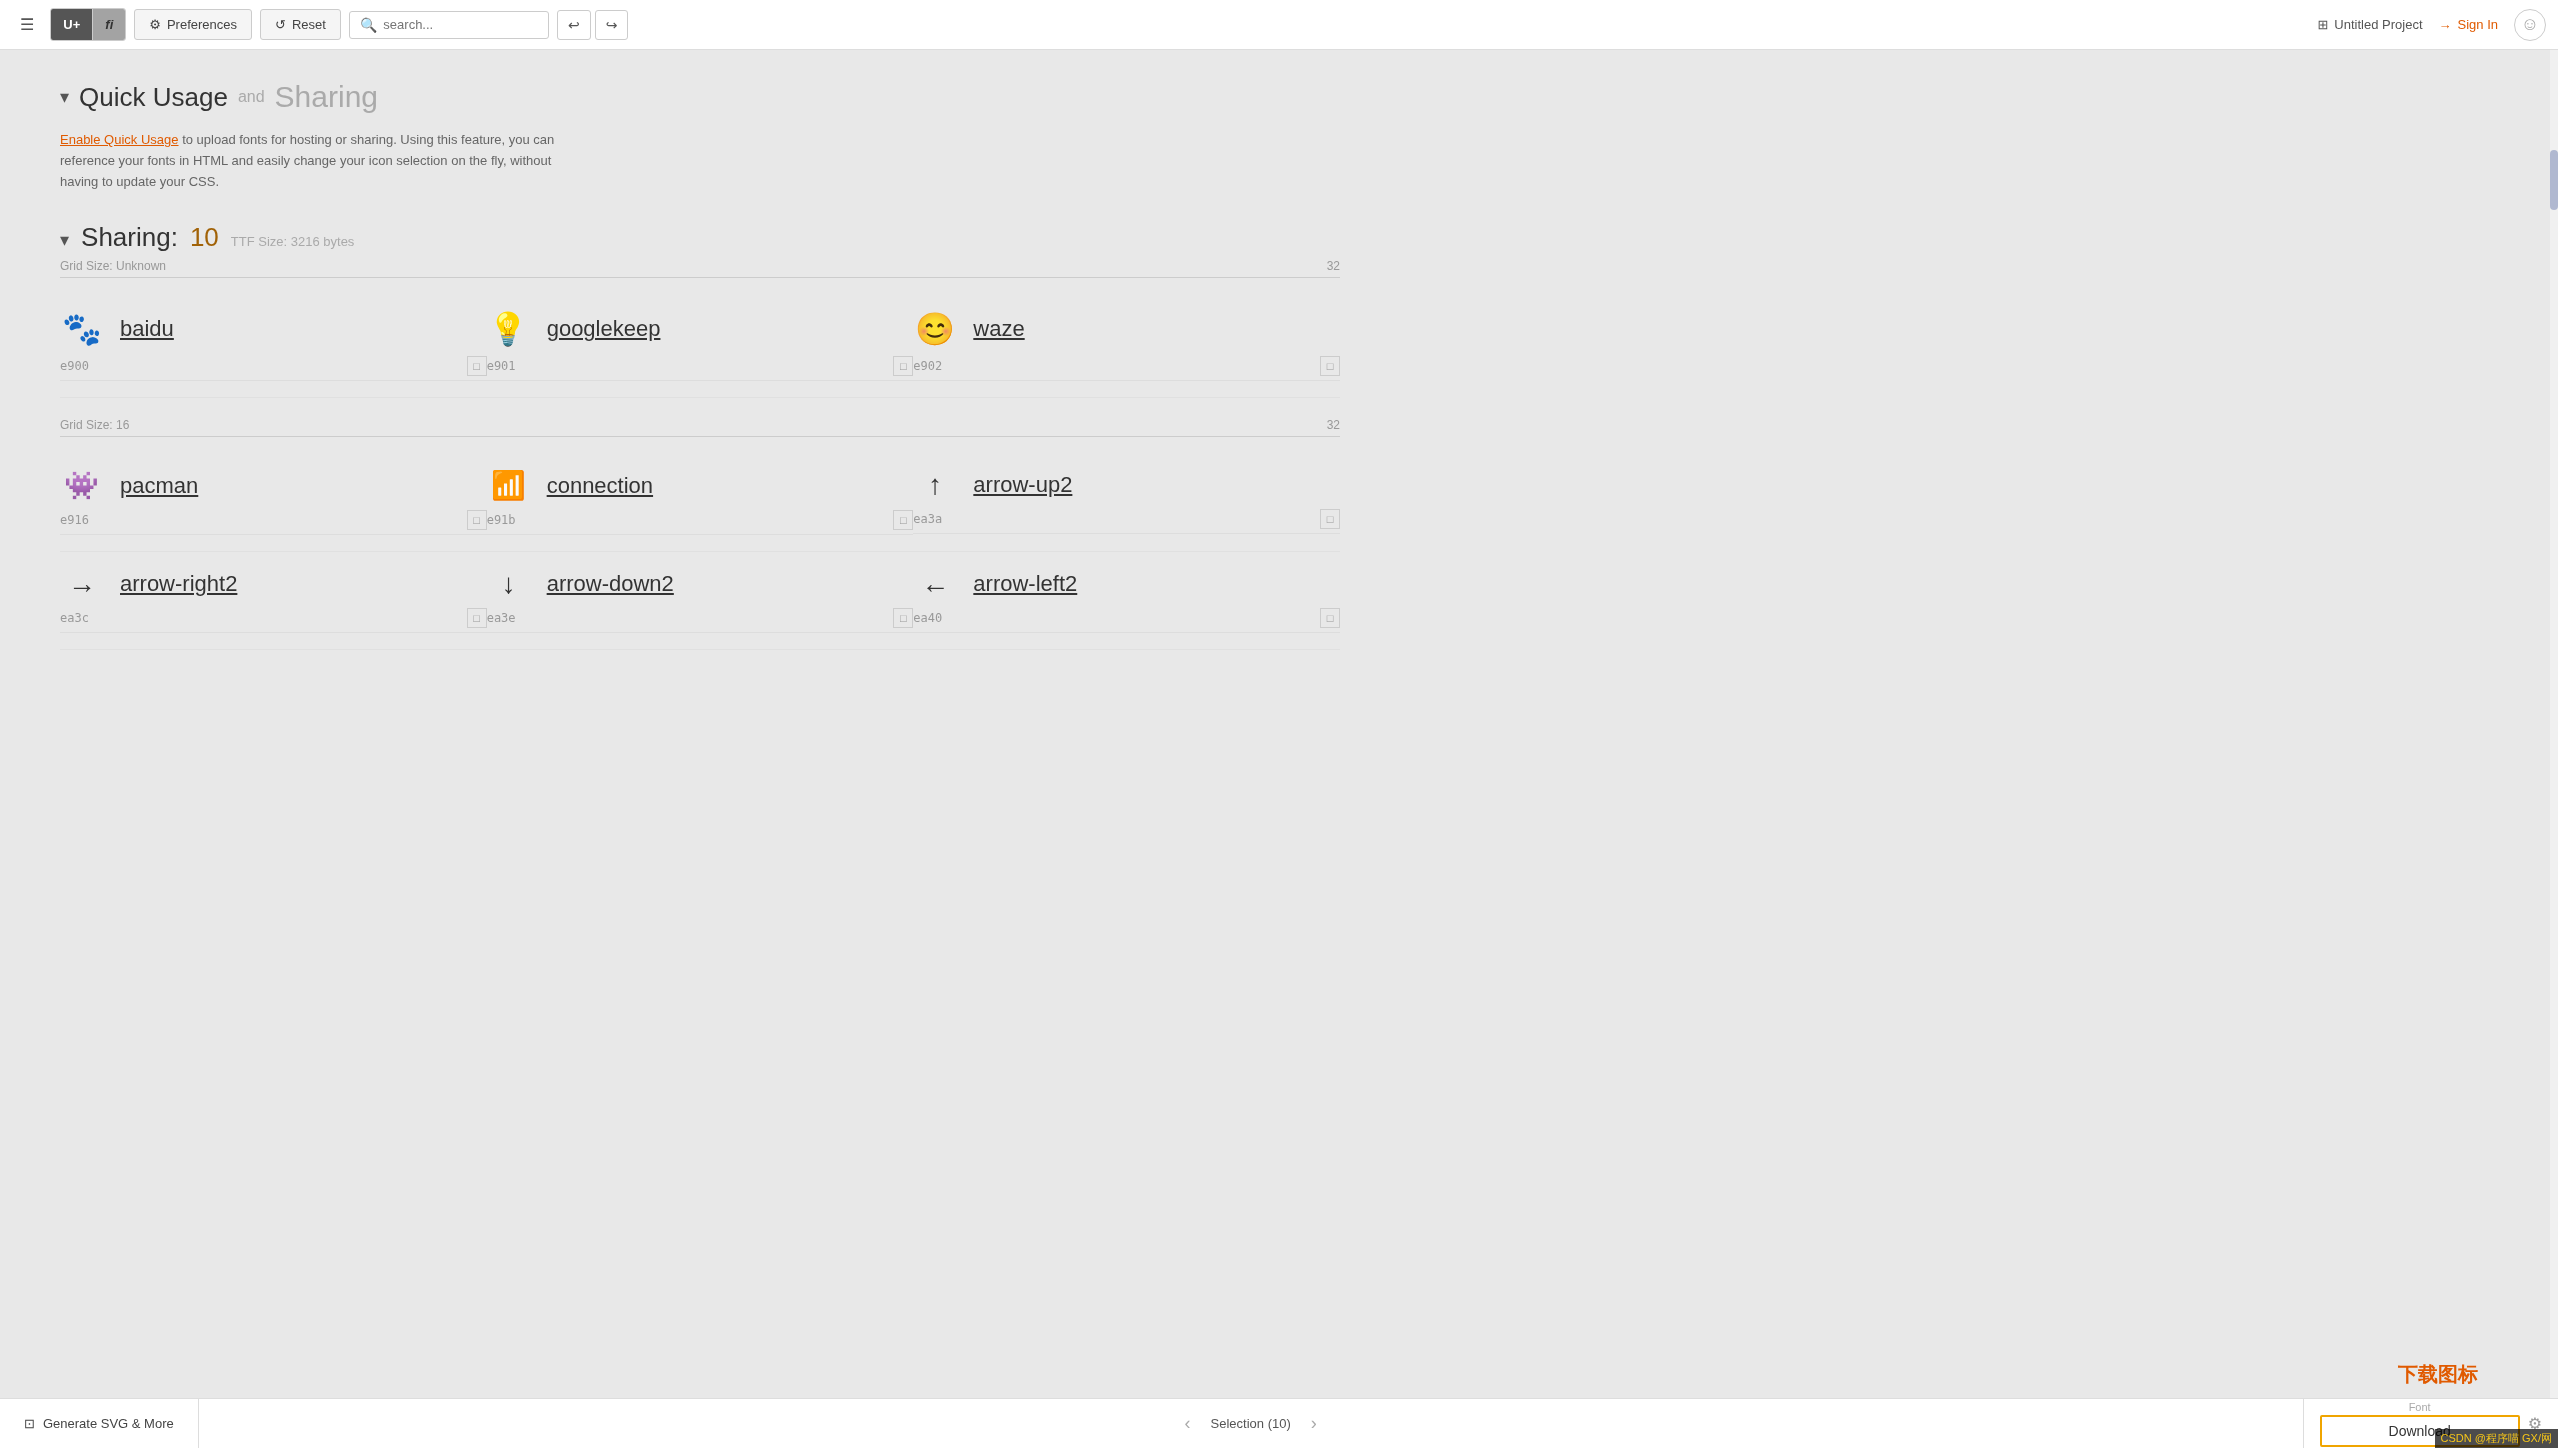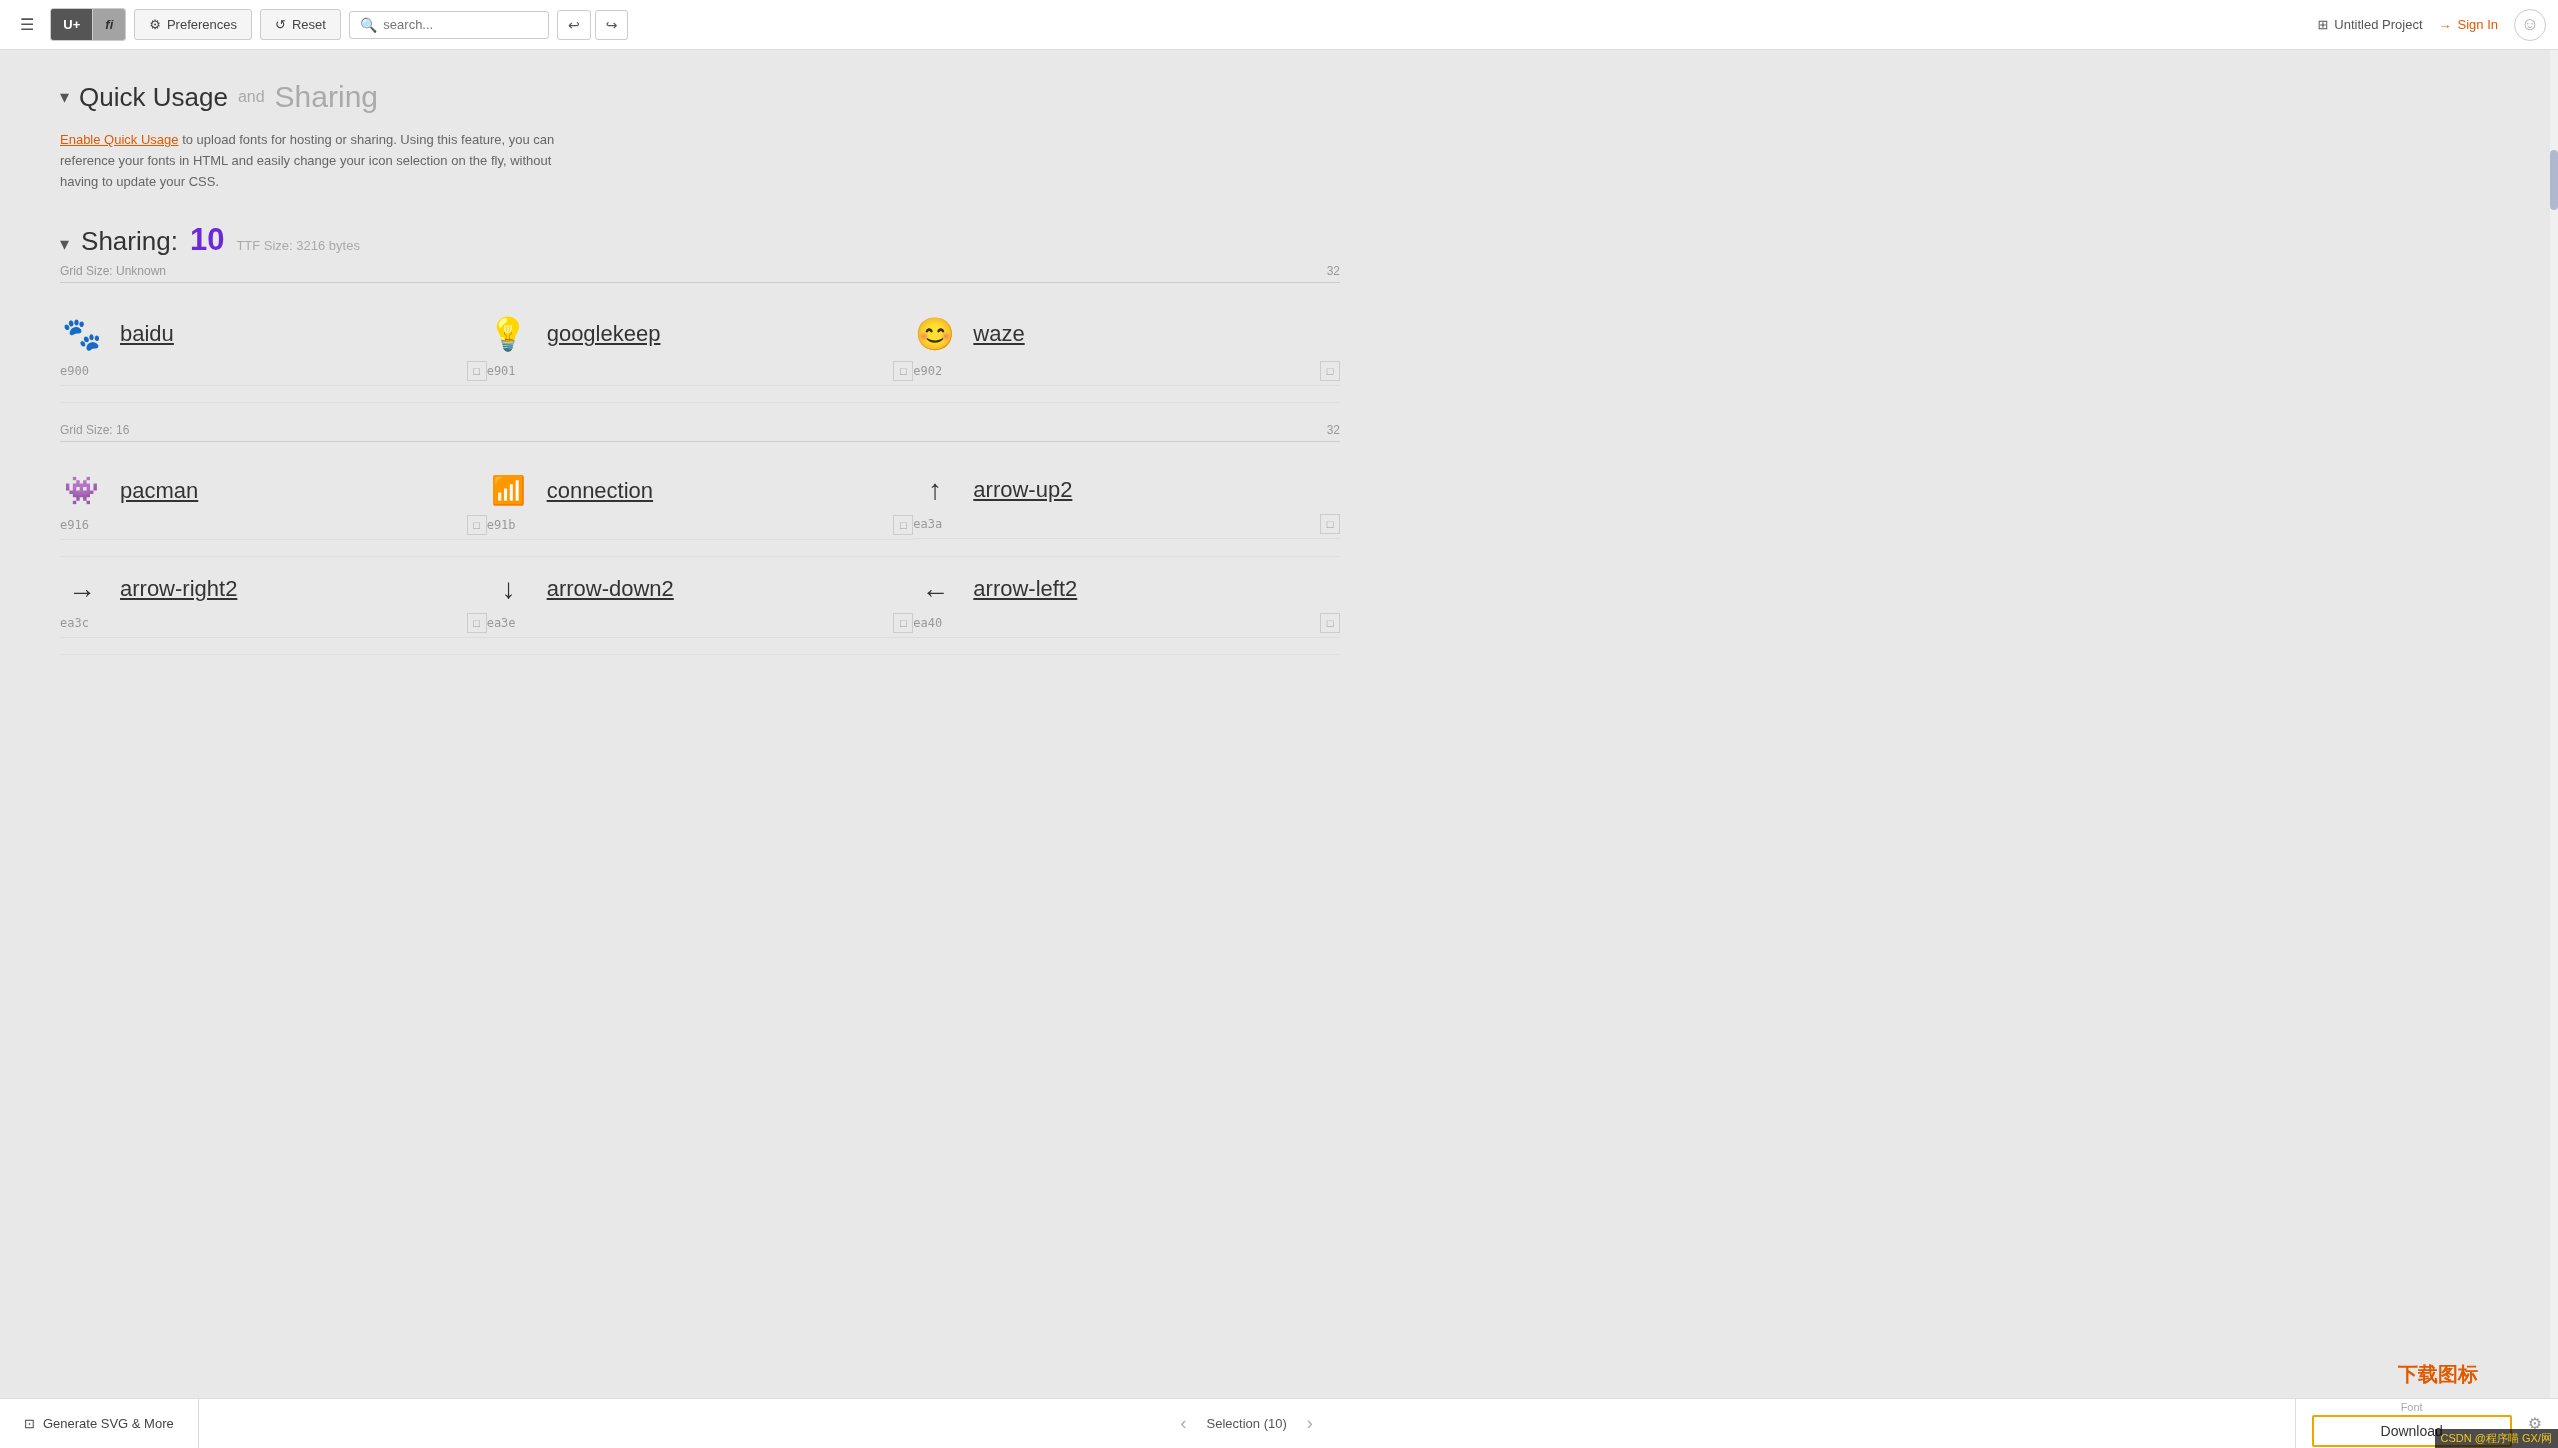--- a/index.html
+++ b/index.html
@@ -202,23 +202,23 @@
       align-items: baseline;
       gap: 12px;
       margin-bottom: 6px;
     }
     .glyphs-title {
       font-size: 26px;
       font-weight: 300;
       color: #333;
     }
     .glyphs-count {
-      font-size: 31px;
-      font-weight: 700;
-      color: #6d28d9;
+      font-size: 26px;
+      font-weight: 400;
+      color: #a16207;
     }
     .glyphs-size {
       font-size: 13px;
       color: #aaa;
     }
 
     
     .grid-group {
       margin-bottom: 20px;
     }
@@ -330,21 +330,21 @@
     .nav-arrow {
       font-size: 18px;
       color: #aaa;
       cursor: pointer;
       background: none;
       border: none;
     }
     .bottom-download {
       display: flex;
       align-items: center;
-      gap: 16px;
+      gap: 8px;
       padding: 0 16px;
       height: 100%;
       border-left: 1px solid #ddd;
     }
     .download-section {
       display: flex;
       flex-direction: column;
       align-items: center;
       gap: 2px;
     }

